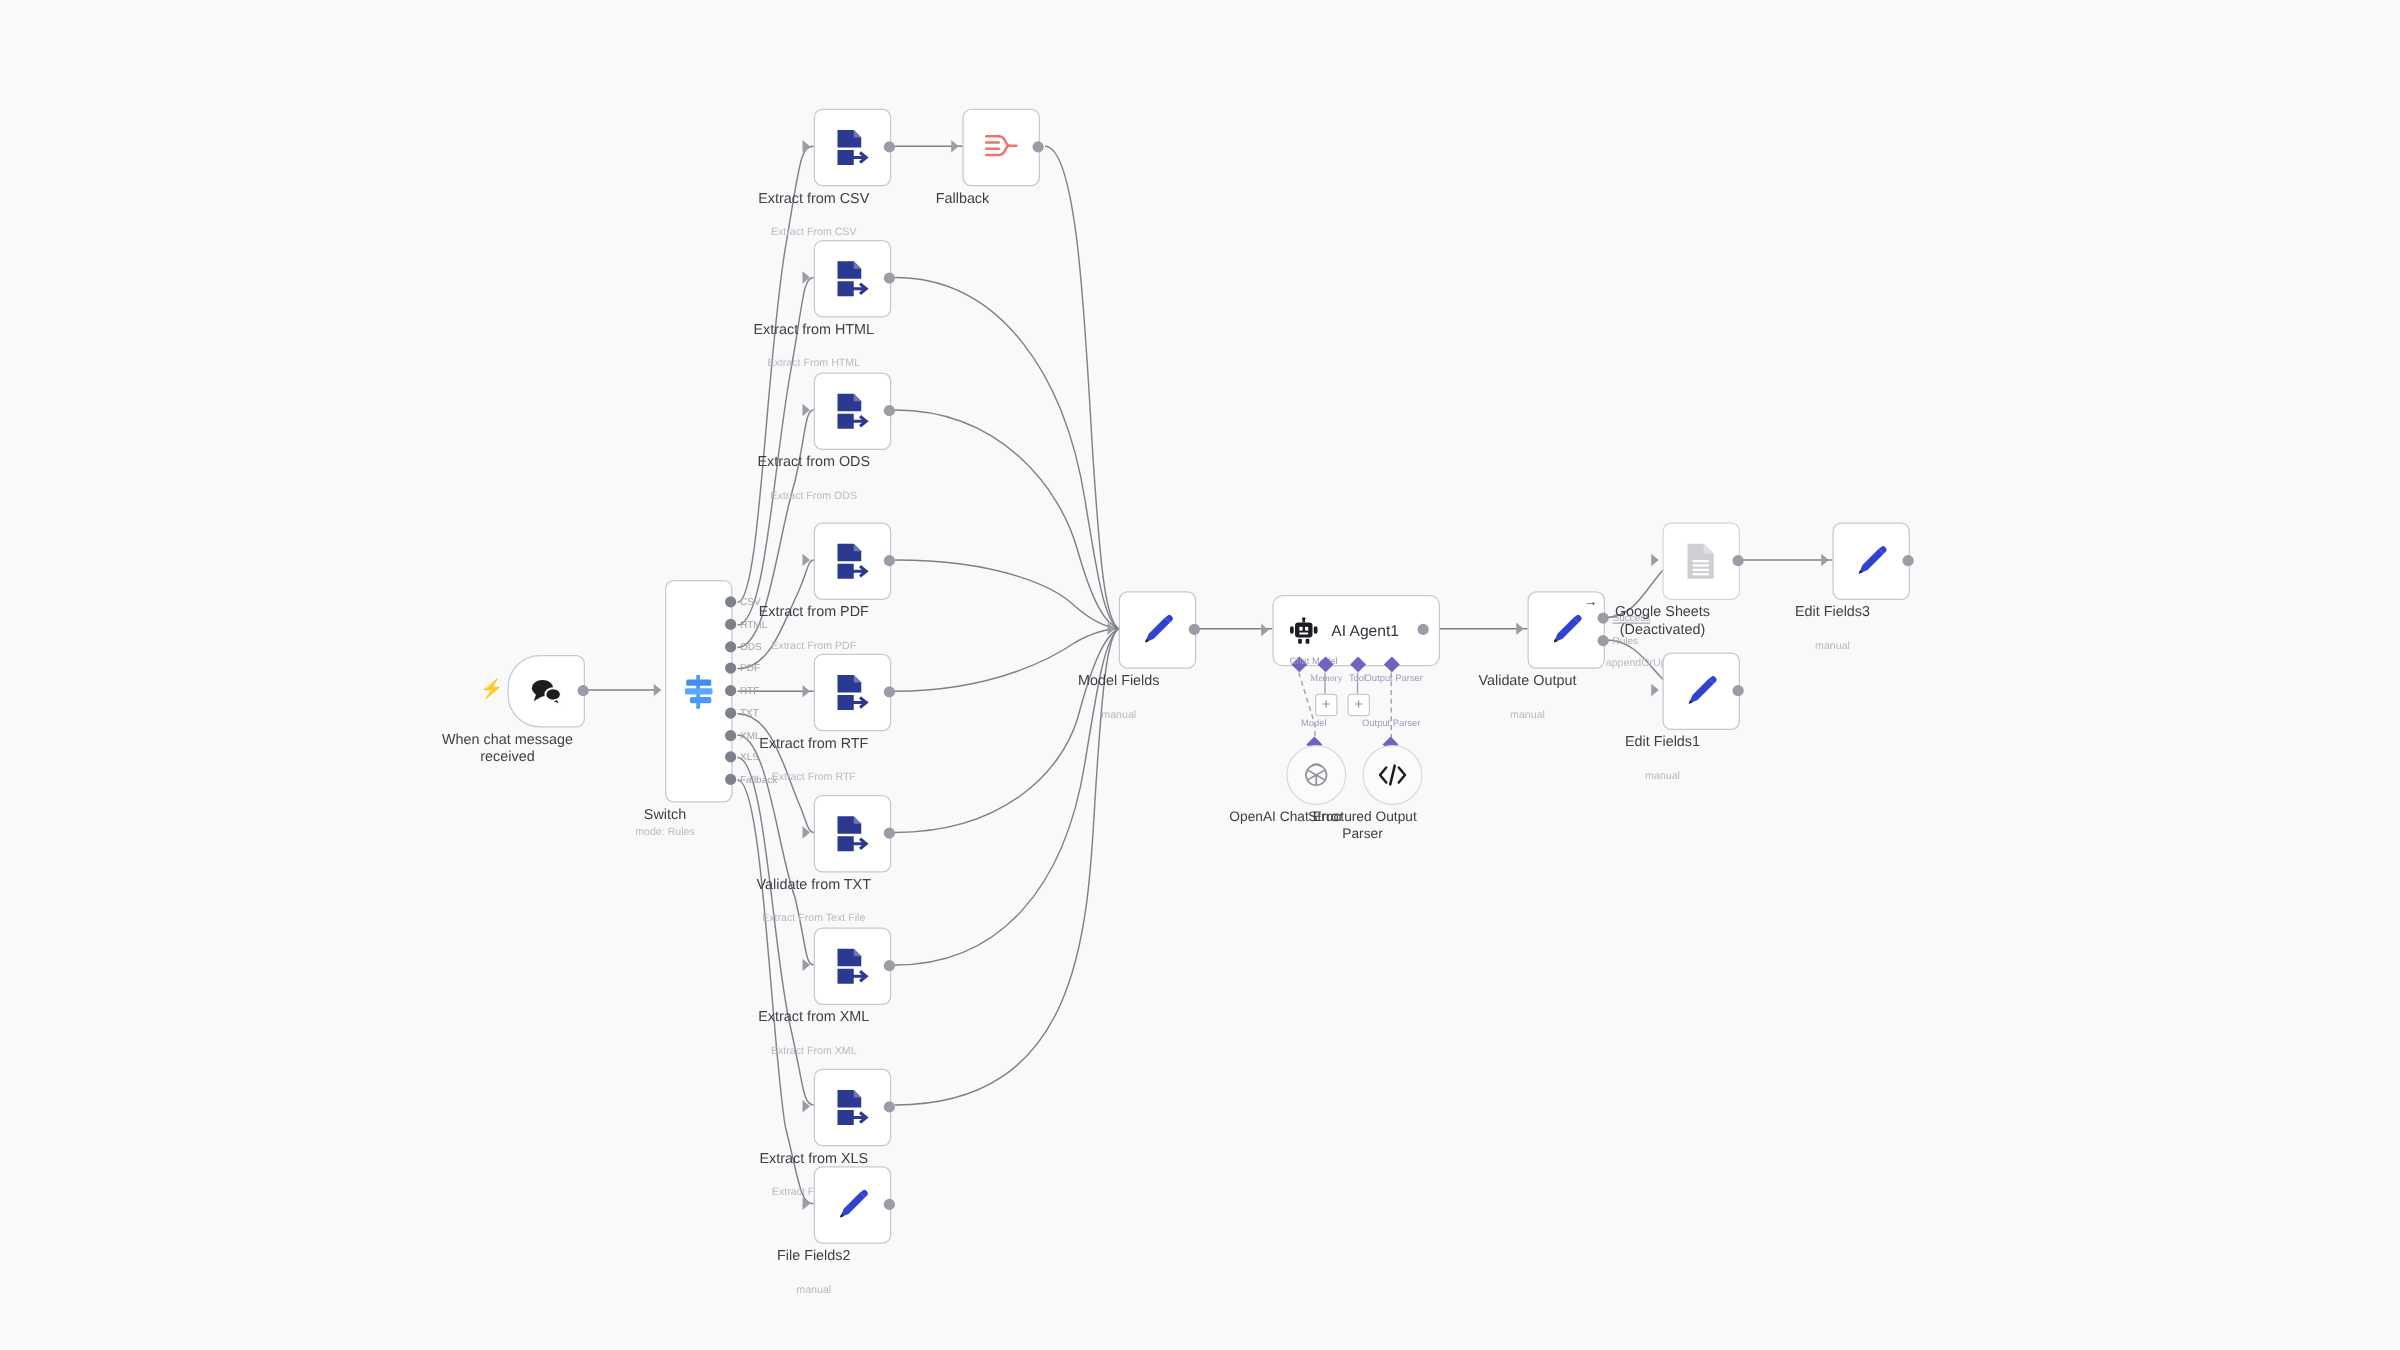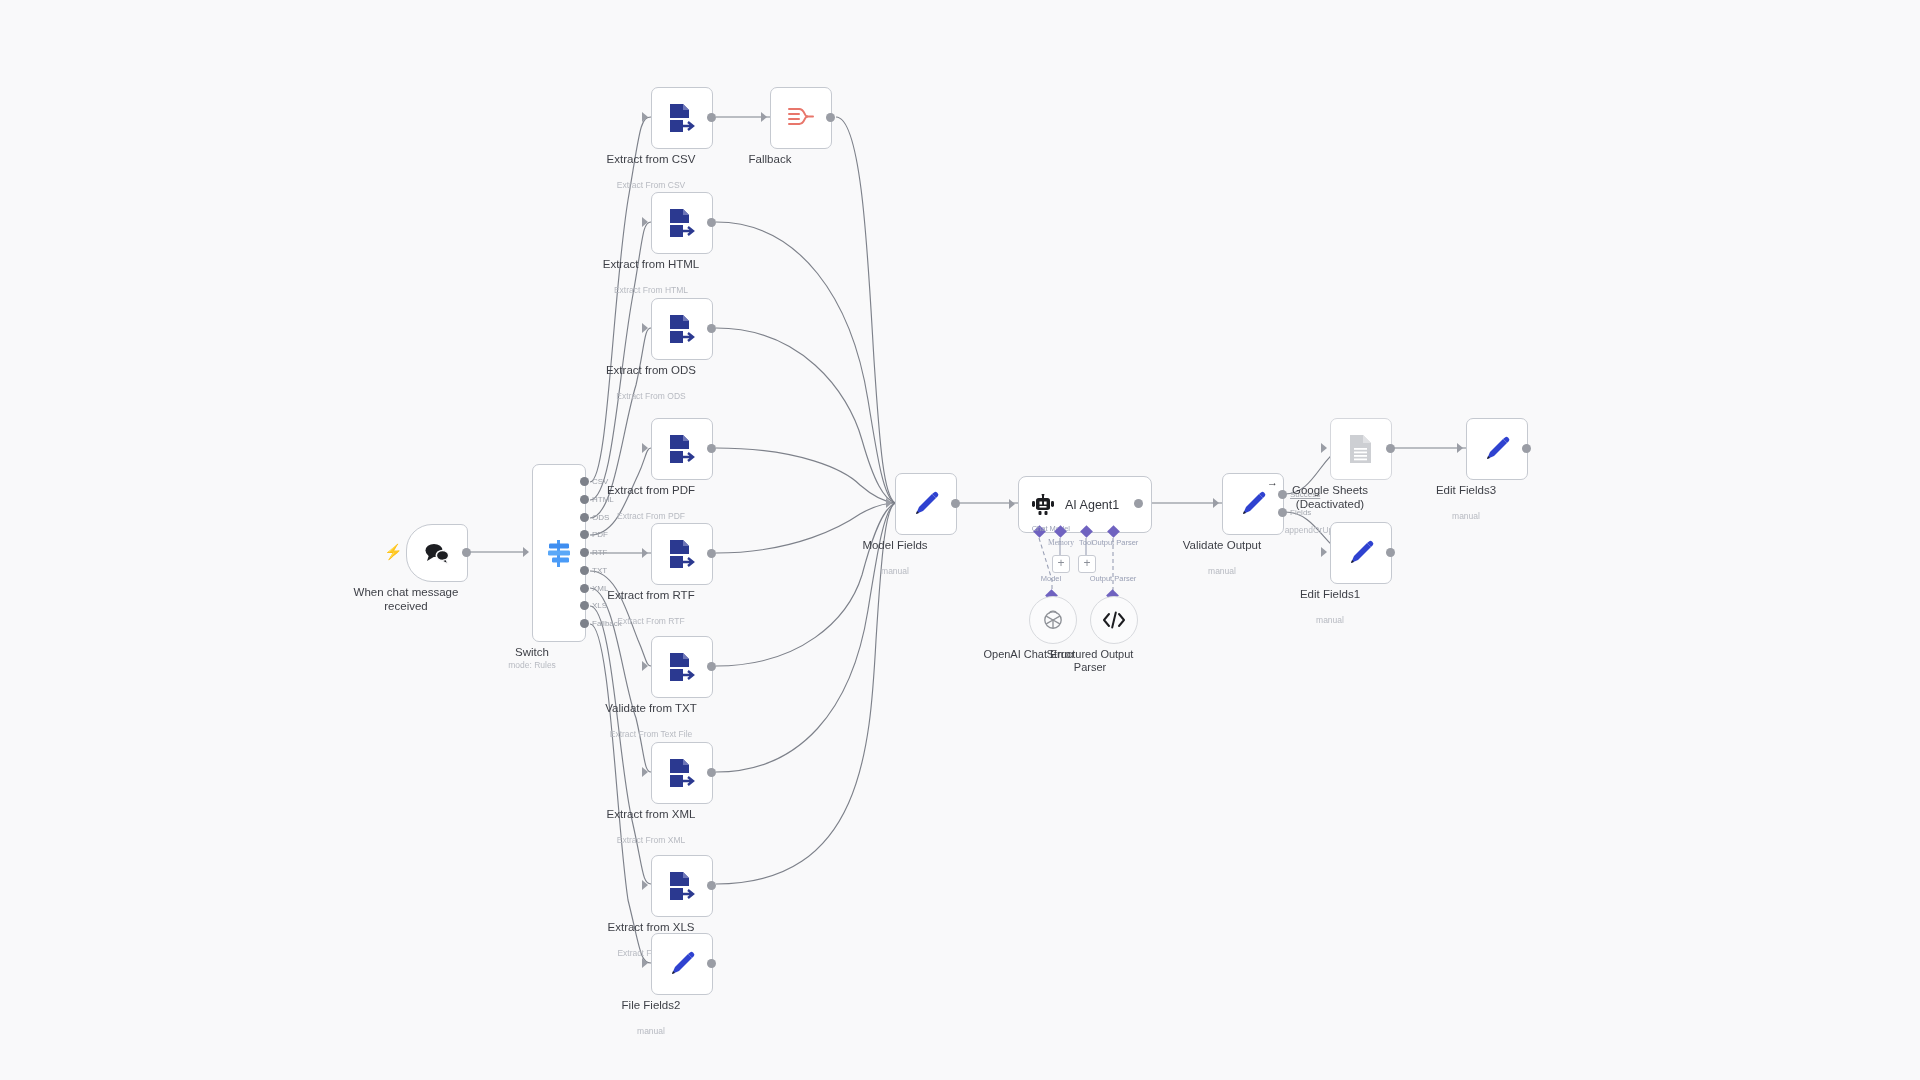--- a/index.html
+++ b/index.html
@@ -565,21 +565,21 @@
       <span class="vo-corner">→</span>
       <svg width="30" height="30" viewBox="0 0 30 30">
         <path d="M5 25 L8 18 L21 5 L25 9 L12 22 Z" fill="#2f42d0"></path>
         <path d="M21 5 L25 9 L27 7 Q28 5.5 26.5 4 L26 3.5 Q24.5 2 23 3.5 Z" fill="#2f42d0"></path>
         <path d="M5 25 L8 24 L6 22 Z" fill="#1c1d21"></path>
       </svg>
     </div>
     <div class="dot-out" style="left:56px; top:17px;"></div>
     <div class="vo-port-label" style="left:68px; top:17px;text-decoration:underline;">Success</div>
     <div class="dot-out" style="left:56px; top:35px;"></div>
-    <div class="vo-port-label" style="left:68px; top:35px;">Fields</div>
+    <div class="vo-port-label" style="left:68px; top:35px;">Rules</div>
     <div class="node-label">Validate Output</div>
     <div class="node-sub two">manual</div>
   </div>
 
   <div class="node deactivated" style="left:1330px; top:418px;">
     <div class="arrow-in" style="left:-9px; top:25px;"></div>
     <div class="node-box">
       <svg width="26" height="30" viewBox="0 0 26 30">
         <path d="M2 1 h13 l8 8 v20 h-21 z" fill="#cdcfd3"></path>
         <path d="M15 1 v8 h8 z" fill="#e0e1e4"></path>

